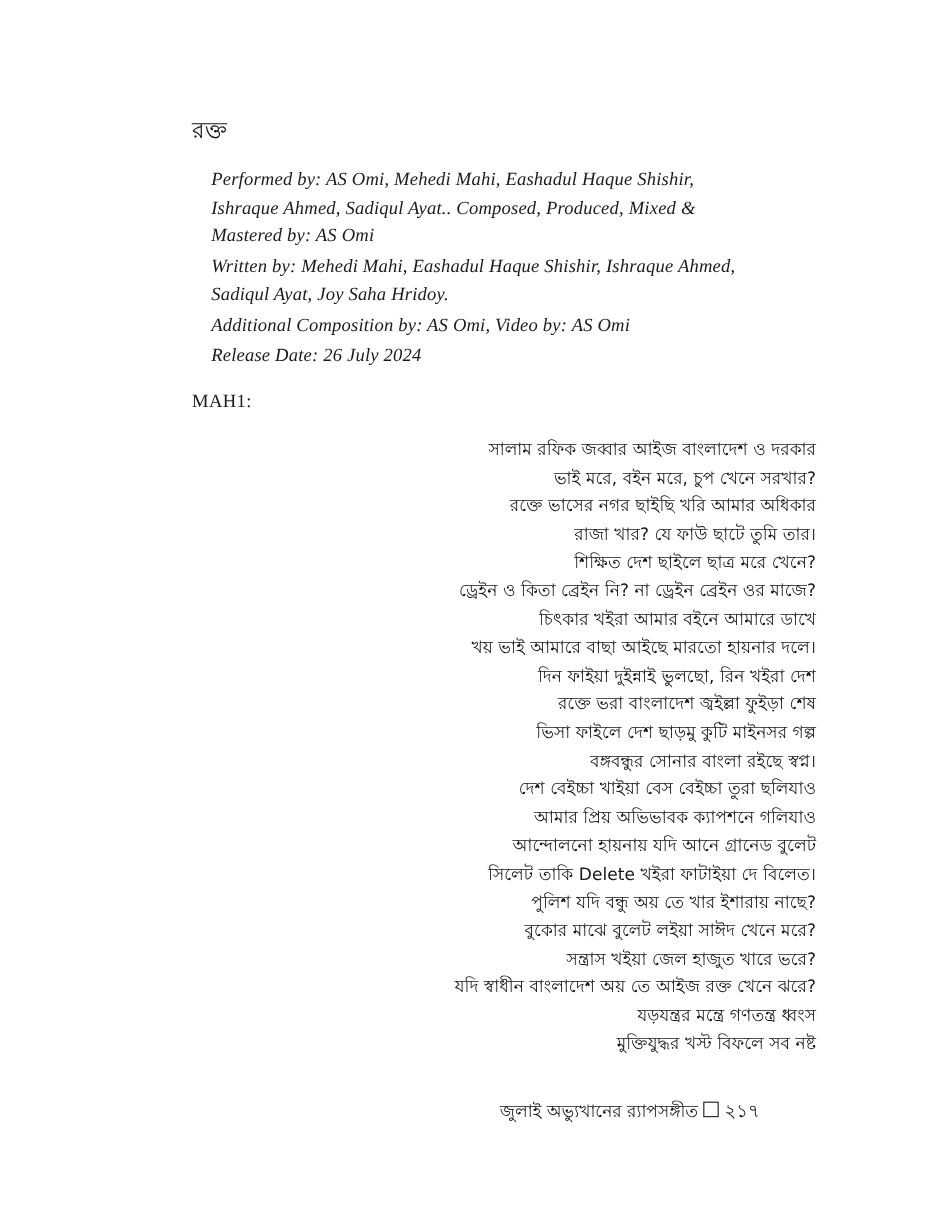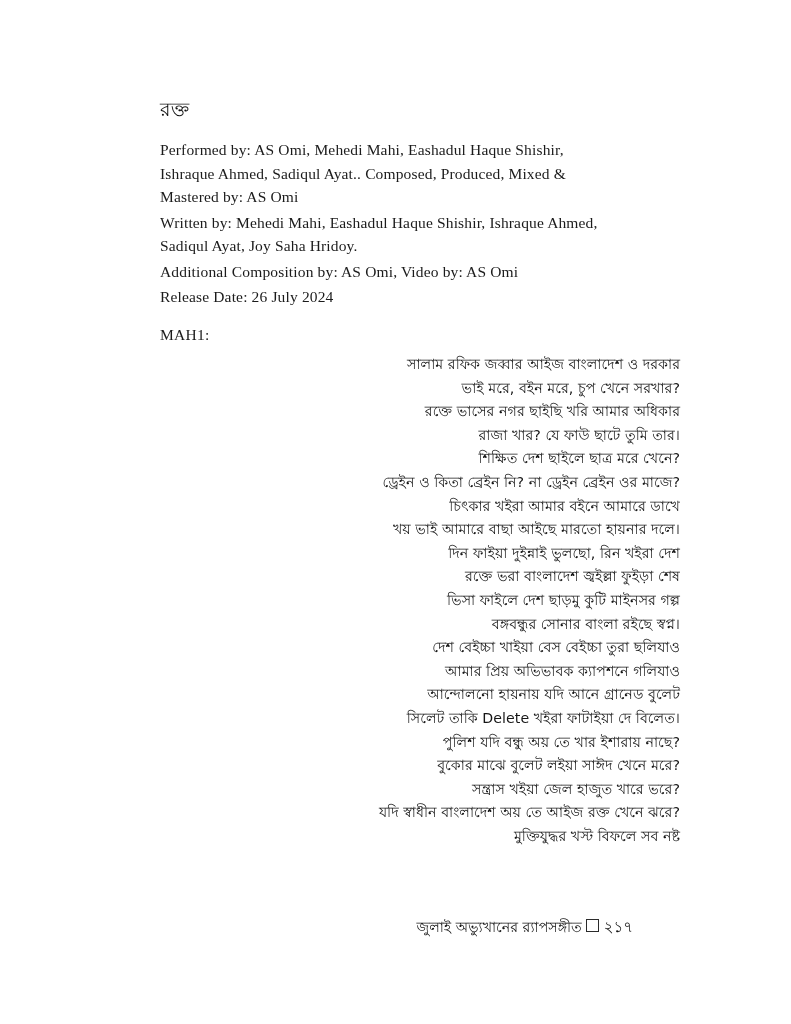--- a/index.html
+++ b/index.html
@@ -39,38 +39,39 @@
     margin: 0 0 16px 0;
     font-weight: 400;
     letter-spacing: 0.2px;
   }
 
   .credits {
     margin: 0 0 12px 0;
   }
 
   .credit-block {
-    margin: 0 0 2px 0;
+    margin: 0 0 2px 16px;
+    font-style: italic;
   }
 
   .credit-line {
     font-family: "Liberation Serif", "DejaVu Serif", serif;
     font-size: 15.5px;
     line-height: 23.5px;
     color: #1b1b1b;
     letter-spacing: 0.15px;
     white-space: pre-wrap;
   }
 
   .speaker-label {
     font-family: "Liberation Serif", "DejaVu Serif", serif;
     font-size: 15.5px;
     line-height: 23.5px;
     color: #1b1b1b;
-    margin: 14px 0 7px 0;
+    margin: 14px 0 18px 0;
     letter-spacing: 0.3px;
   }
 
   .lyrics {
     margin: 0;
     padding: 0;
     list-style: none;
   }
 
   .lyric-line {
@@ -160,20 +161,21 @@
       <li class="lyric-line">ভিসা ফাইলে দেশ ছাড়মু কুটি মাইনসর গল্প</li>
       <li class="lyric-line">বঙ্গবন্ধুর সোনার বাংলা রইছে স্বপ্ন।</li>
       <li class="lyric-line">দেশ বেইচ্চা খাইয়া বেস বেইচ্চা তুরা ছলিযাও</li>
       <li class="lyric-line">আমার প্রিয় অভিভাবক ক্যাপশনে গলিযাও</li>
       <li class="lyric-line">আন্দোলনো হায়নায় যদি আনে গ্রানেড বুলেট</li>
       <li class="lyric-line">সিলেট তাকি Delete খইরা ফাটাইয়া দে বিলেত।</li>
       <li class="lyric-line">পুলিশ যদি বন্ধু অয় তে খার ইশারায় নাছে?</li>
       <li class="lyric-line">বুকোর মাঝে বুলেট লইয়া সাঈদ খেনে মরে?</li>
       <li class="lyric-line">সন্ত্রাস খইয়া জেল হাজুত খারে ভরে?</li>
       <li class="lyric-line">যদি স্বাধীন বাংলাদেশ অয় তে আইজ রক্ত খেনে ঝরে?</li>
+      <li class="lyric-line">যড়যন্ত্রর মন্ত্রে গণতন্ত্র ধ্বংস</li>
       <li class="lyric-line">মুক্তিযুদ্ধর খস্ট বিফলে সব নষ্ট</li>
     </ul>
 
   </div>
 
   <div class="footer">
     <span class="footer-inner"><span>জুলাই অভ্যুখানের র‍্যাপসঙ্গীত</span><span class="footer-sep"></span><span class="footer-page">২১৭</span></span>
   </div>
 
 </div>

